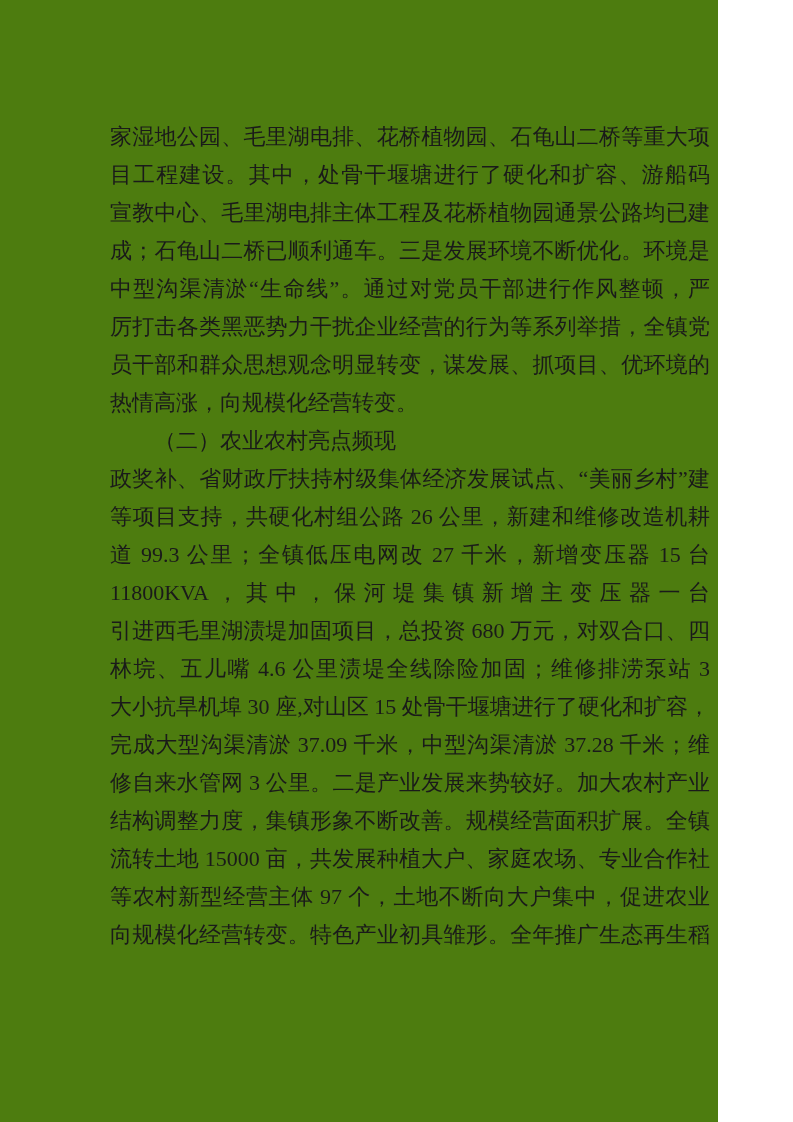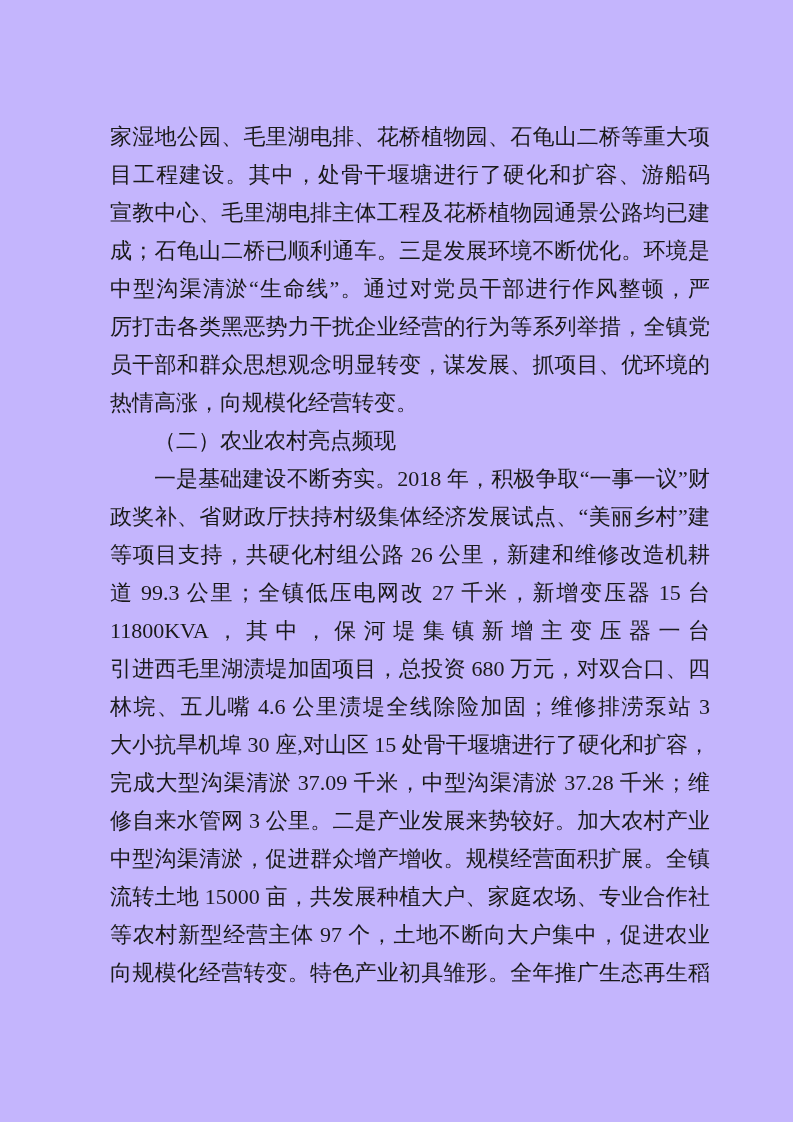--- a/index.html
+++ b/index.html
@@ -10,23 +10,23 @@
     width: 793px;
     height: 1122px;
     overflow: hidden;
     position: relative;
     background: #ffffff;
     font-family: "Liberation Serif", "DejaVu Serif", serif;
   }
   .page {
     position: absolute;
     left: 0; top: 0;
-    width: 793px;
+    width: 718px;
     height: 1122px;
-    background: #c4b5fd;
+    background: #4d7c0f;
   }
   .textblock {
     position: absolute;
     left: 110px;
     top: 118px;
     width: 600px;
     font-size: 22px;
     line-height: 38px;
     color: #1a1a1a;
     letter-spacing: 0;
@@ -57,28 +57,27 @@
   <div class="textblock" id="textblock" style="color: rgb(26, 26, 26);">
       <div class="line fill">家湿地公园、毛里湖电排、花桥植物园、石龟山二桥等重大项</div>
       <div class="line fill">目工程建设。其中，处骨干堰塘进行了硬化和扩容、游船码头、</div>
       <div class="line fill">宣教中心、毛里湖电排主体工程及花桥植物园通景公路均已建</div>
       <div class="line fill">成；石龟山二桥已顺利通车。三是发展环境不断优化。环境是</div>
       <div class="line fill">中型沟渠清淤“生命线”。通过对党员干部进行作风整顿，严</div>
       <div class="line fill">厉打击各类黑恶势力干扰企业经营的行为等系列举措，全镇党</div>
       <div class="line fill">员干部和群众思想观念明显转变，谋发展、抓项目、优环境的</div>
       <div class="line">热情高涨，向规模化经营转变。</div>
       <div class="line indent bold">（二）农业农村亮点频现</div>
-      <div class="line fill indent">一是基础建设不断夯实。2018 年，积极争取“一事一议”财</div>
       <div class="line fill">政奖补、省财政厅扶持村级集体经济发展试点、“美丽乡村”建设</div>
       <div class="line fill">等项目支持，共硬化村组公路 26 公里，新建和维修改造机耕</div>
       <div class="line fill">道 99.3 公里；全镇低压电网改 27 千米，新增变压器 15 台</div>
       <div class="line fill">11800KVA，其中，保河堤集镇新增主变压器一台 10000KVA；</div>
       <div class="line fill">引进西毛里湖渍堤加固项目，总投资 680 万元，对双合口、四</div>
       <div class="line fill">林垸、五儿嘴 4.6 公里渍堤全线除险加固；维修排涝泵站 3 座、</div>
       <div class="line fill">大小抗旱机埠 30 座,对山区 15 处骨干堰塘进行了硬化和扩容，</div>
       <div class="line fill">完成大型沟渠清淤 37.09 千米，中型沟渠清淤 37.28 千米；维</div>
       <div class="line fill">修自来水管网 3 公里。二是产业发展来势较好。加大农村产业</div>
-      <div class="line fill">中型沟渠清淤，促进群众增产增收。规模经营面积扩展。全镇</div>
+      <div class="line fill">结构调整力度，集镇形象不断改善。规模经营面积扩展。全镇</div>
       <div class="line fill">流转土地 15000 亩，共发展种植大户、家庭农场、专业合作社</div>
       <div class="line fill">等农村新型经营主体 97 个，土地不断向大户集中，促进农业</div>
       <div class="line fill">向规模化经营转变。特色产业初具雏形。全年推广生态再生稻</div>
     </div>
 </div>
 
 </body></html>

